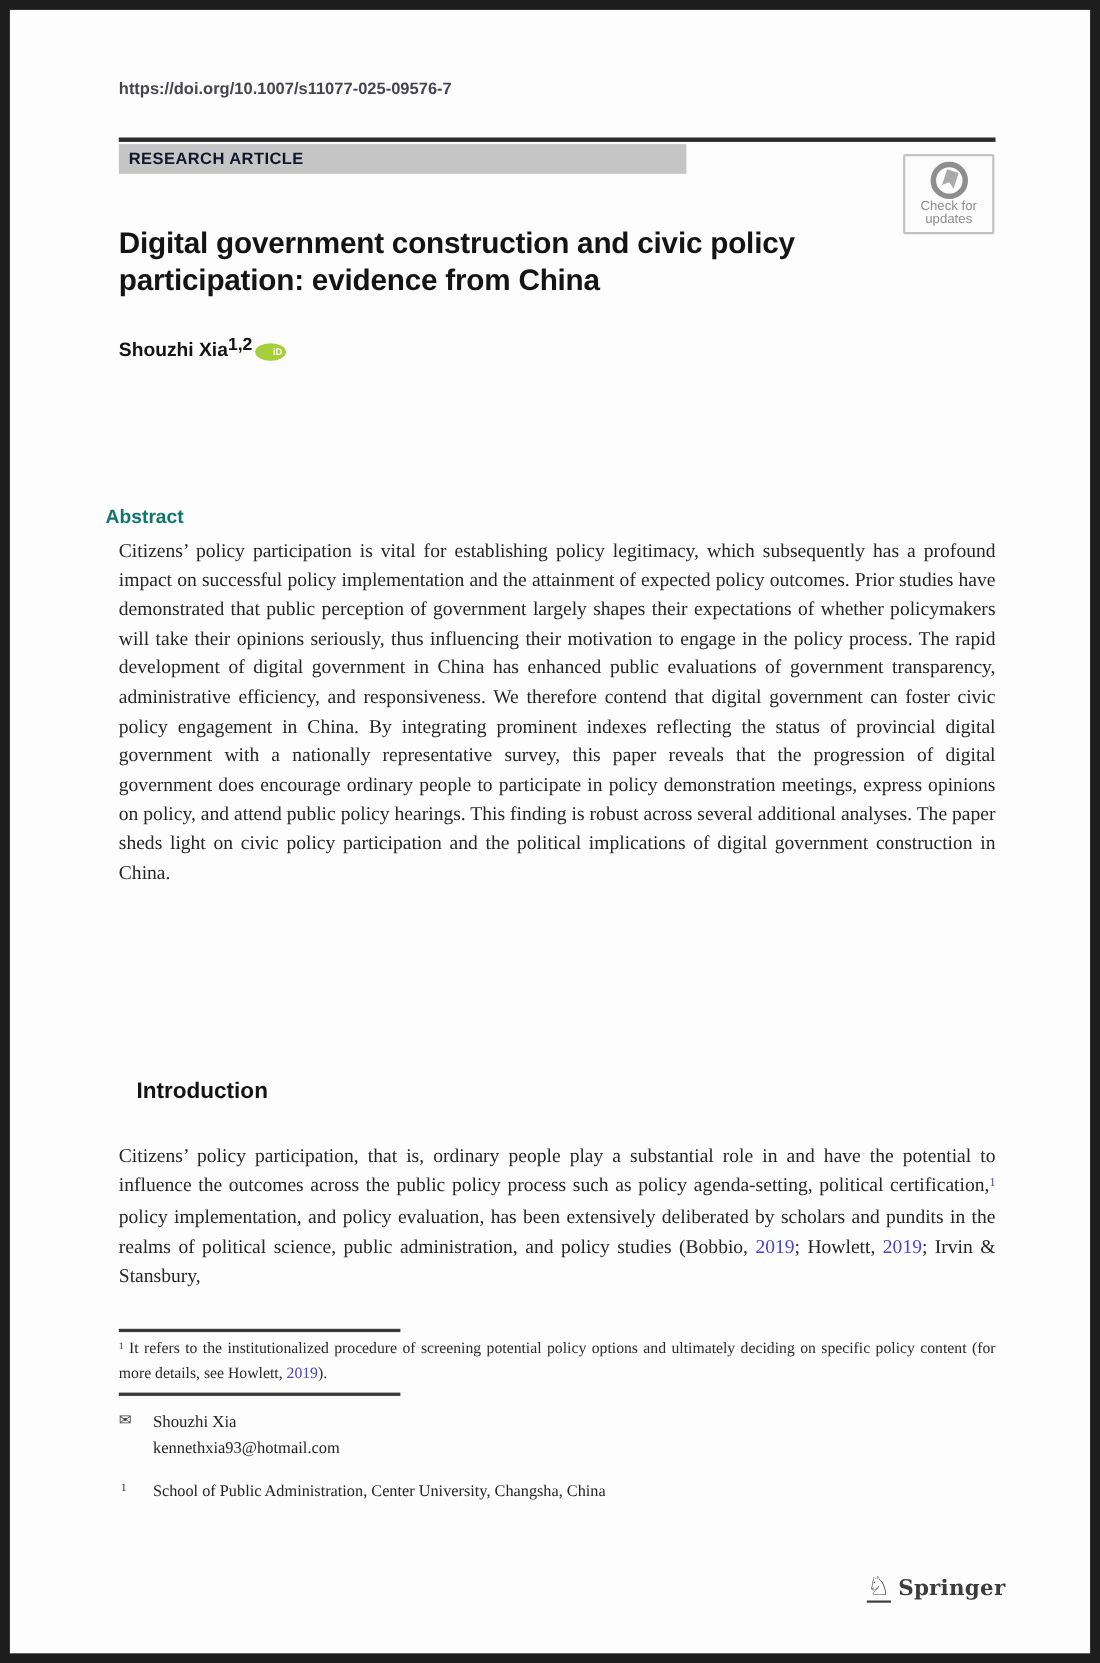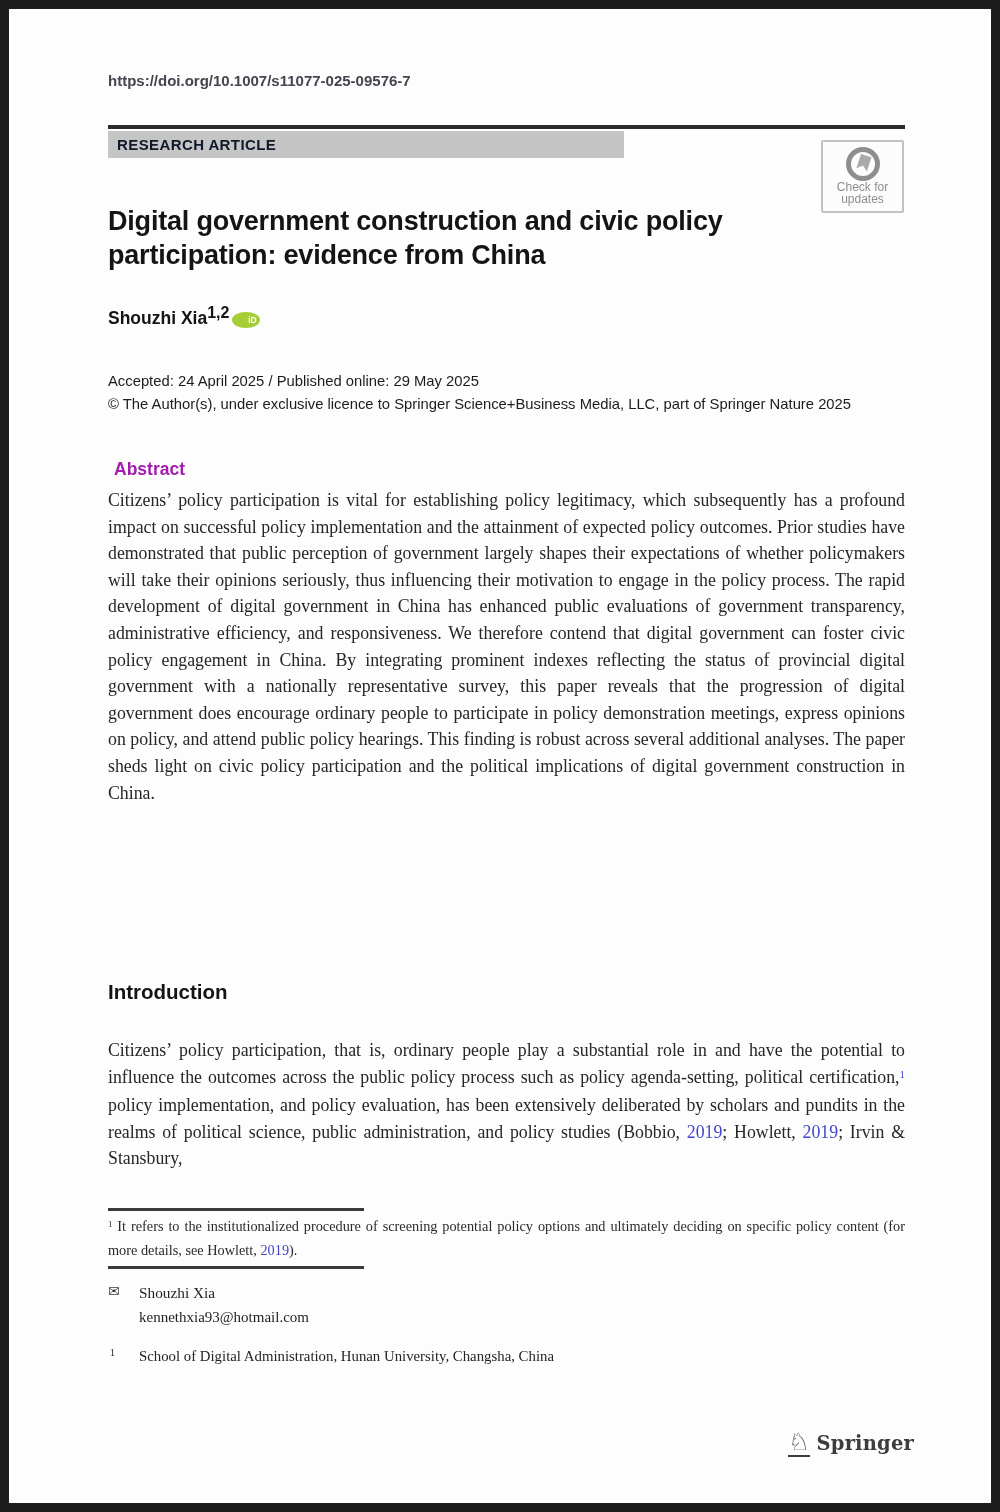--- a/index.html
+++ b/index.html
@@ -22,28 +22,28 @@
   .title{left:108px;top:204px;width:740px;font-size:27px;line-height:34px;font-weight:bold;
          color:#141414;letter-spacing:-0.2px;}
   .author{left:108px;top:308px;font-size:17.5px;font-weight:bold;color:#141414;}
   .author .sup{font-size:16px;position:relative;top:-6px;}
   .orcid{display:inline-block;width:16px;height:16px;border-radius:50%;background:#a6ce39;
          color:#fff;font-size:8.5px;font-weight:bold;line-height:16px;text-align:center;
          vertical-align:1px;margin-left:3px;cursor:pointer;padding-left:12px;}
 
   .dates{left:108px;top:370px;font-size:14.8px;line-height:23px;color:#1c1c1c;}
 
-  .h-abstract{left:114px;top:459px;font-size:17.5px;font-weight:bold;color:#a21caf;}
+  .h-abstract{left:96px;top:459px;font-size:17.5px;font-weight:bold;color:#0f766e;}
   .abstract-p{left:108px;top:487px;width:797px;font-size:17.8px;line-height:26.6px;
               text-align:justify;color:#262626;}
   .keywords{left:108px;top:878px;width:730px;font-size:17.3px;line-height:27px;color:#262626;}
   .kw-label{font-family:"Liberation Sans",sans-serif;font-weight:bold;font-size:16.5px;
             margin-right:12px;color:#141414;}
 
-  .h-intro{left:108px;top:980px;font-size:20.5px;font-weight:bold;color:#141414;}
+  .h-intro{left:124px;top:980px;font-size:20.5px;font-weight:bold;color:#141414;}
   .intro-p{left:108px;top:1037px;width:797px;font-size:17.8px;line-height:26.6px;
            text-align:justify;color:#262626;}
 
   .fn-rule{left:108px;width:256px;height:3px;background:#3a3a3a;}
   .fn-rule-1{top:1208px;}
   .fn-rule-2{top:1266px;}
   .footnote{left:108px;top:1216px;width:797px;font-size:14.3px;line-height:21.5px;
             text-align:justify;color:#2a2a2a;}
 
   .corr{left:108px;top:1283px;color:#1f1f1f;}
@@ -90,24 +90,20 @@
     <div class="cfu-text">Check for</div>
     <div class="cfu-text">updates</div>
   </div>
 
   <h1 class="abs title" style="margin:0;">Digital government construction and civic policy participation: evidence from China</h1>
 
   <div class="abs author">
     <span>Shouzhi Xia</span><span class="sup">1,2</span><span class="orcid">iD</span>
   </div>
 
-  <div class="abs dates">
-    <div>Accepted: 24 April 2025 / Published online: 29 May 2025</div>
-    <div>© The Author(s), under exclusive licence to Springer Science+Business Media, LLC, part of Springer Nature 2025</div>
-  </div>
 
   <div class="abs h-abstract">Abstract</div>
   <p class="abs abstract-p serif" style="margin:0;">Citizens’ policy participation is vital for establishing policy legitimacy, which subsequently has a profound impact on successful policy implementation and the attainment of expected policy outcomes. Prior studies have demonstrated that public perception of government largely shapes their expectations of whether policymakers will take their opinions seriously, thus influencing their motivation to engage in the policy process. The rapid development of digital government in China has enhanced public evaluations of government transparency, administrative efficiency, and responsiveness. We therefore contend that digital government can foster civic policy engagement in China. By integrating prominent indexes reflecting the status of provincial digital government with a nationally representative survey, this paper reveals that the progression of digital government does encourage ordinary people to participate in policy demonstration meetings, express opinions on policy, and attend public policy hearings. This finding is robust across several additional analyses. The paper sheds light on civic policy participation and the political implications of digital government construction in China.</p>
 
 
   <h2 class="abs h-intro" style="margin:0;">Introduction</h2>
   <p class="abs intro-p serif" style="margin:0;"><span class="seg-normal">Citizens’ policy participation, that is, ordinary people play a substantial role in and have the potential to influence the outcomes across the public policy process such as policy agenda-setting, political certification,</span><span class="seg-suplink">1</span><span class="seg-normal"> policy implementation, and policy evaluation, has been extensively deliberated by scholars and pundits in the realms of political science, public administration, and policy studies (Bobbio, </span><span class="seg-link">2019</span><span class="seg-normal">; Howlett, </span><span class="seg-link">2019</span><span class="seg-normal">; Irvin &amp; Stansbury,</span></p>
 
   <div class="abs fn-rule fn-rule-1"></div>
   <p class="abs footnote serif" style="margin:0;"><span class="seg-sup">1</span><span class="seg-normal">  It refers to the institutionalized procedure of screening potential policy options and ultimately deciding on specific policy content (for more details, see Howlett, </span><span class="seg-link">2019</span><span class="seg-normal">).</span></p>
@@ -115,20 +111,20 @@
 
   <div class="abs corr serif">
     <div class="corr-row">
       <span class="env">✉</span>
       <span class="corr-name">Shouzhi Xia</span>
     </div>
     <div class="corr-email">kennethxia93@hotmail.com</div>
   </div>
 
   <div class="abs affil affil-1 serif">
-    <span class="mark">1</span><span>School of Digital Administration, Hunan University, Changsha, China</span>
+    <span class="mark">1</span><span>School of Public Administration, Center University, Changsha, China</span>
   </div>
 
   <div class="abs springer">
     <span class="knight">♘</span>
     <span class="sp-word">Springer</span>
   </div>
 </div>
 
 </body></html>

